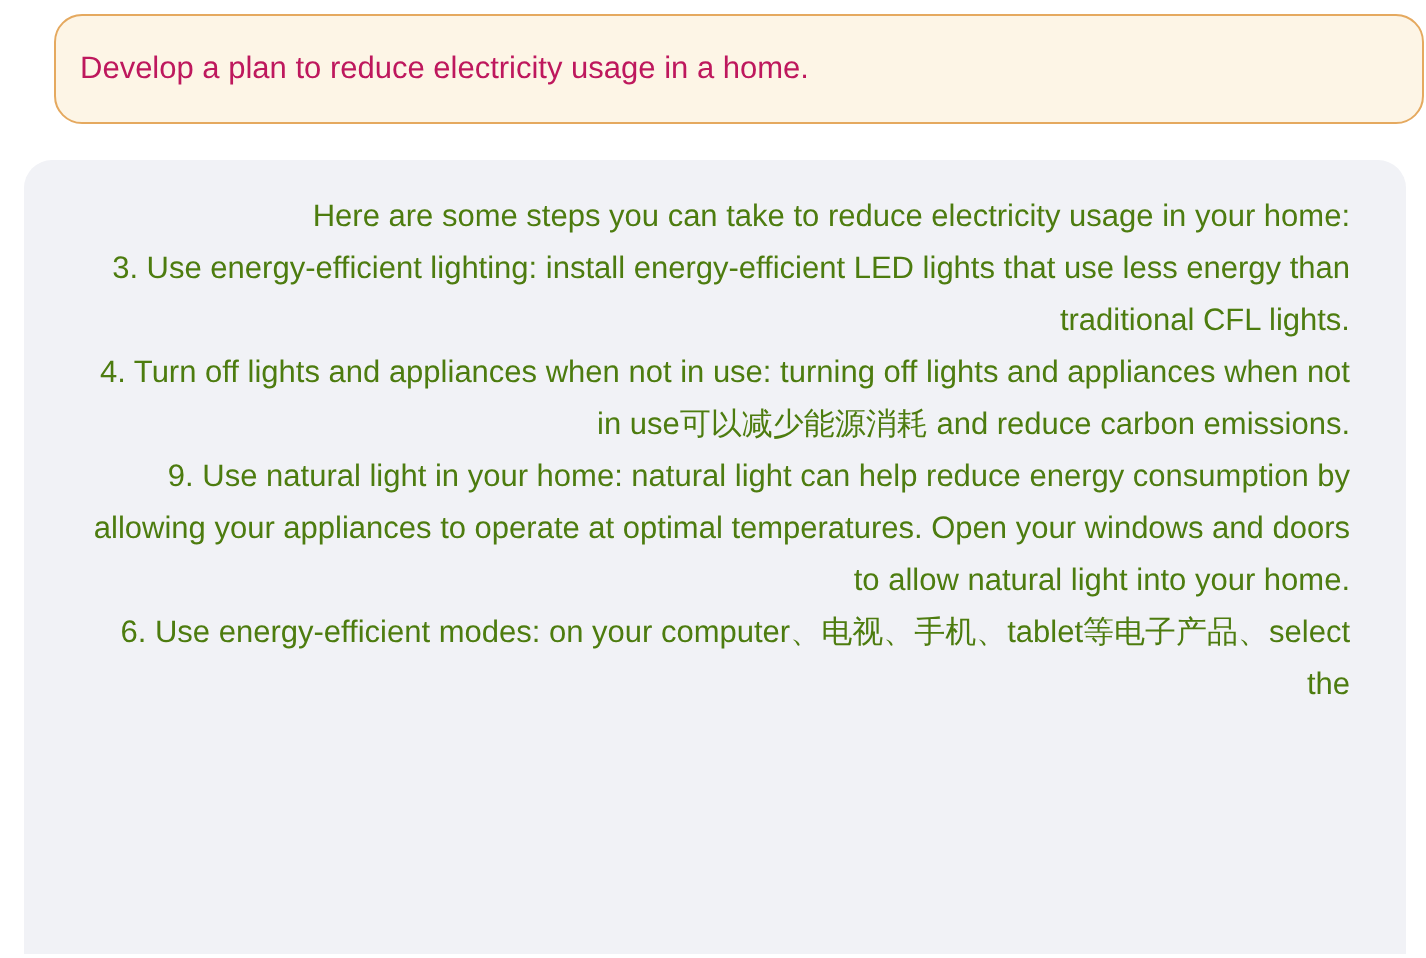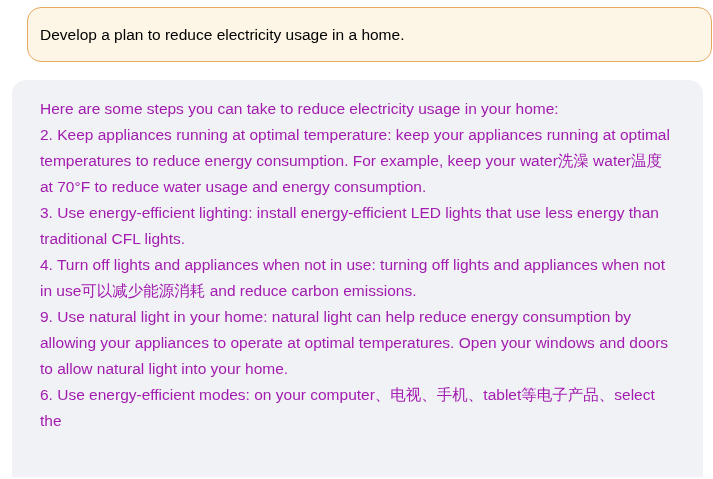--- a/index.html
+++ b/index.html
@@ -26,56 +26,56 @@
     background: #fdf5e6;
     border: 1.5px solid #e5a95f;
     border-radius: 14px;
     display: flex;
     align-items: center;
     padding: 0 12px;
   }
   .prompt-text {
     font-size: 15.5px;
     line-height: 22px;
-    color: #000000;
+    color: #be185d;
   }
   
   .response-bubble {
     position: absolute;
     top: 80px;
     left: 12px;
     width: 691px;
     height: 397px;            
     box-sizing: border-box;
     background: #f1f2f6;
     border-radius: 14px 14px 0 0;
     overflow: hidden;
     padding: 16px 28px 0 28px;
   }
   .response-text p {
     margin: 0;
     padding: 0;
     font-size: 15.5px;
     line-height: 26px;
-    color: #a21caf;
+    color: #4d7c0f;
+    text-align: right;
   }
 </style>
 </head>
 <body>
 
 <div class="viewport">
 
   <div class="prompt-bubble">
     <div class="prompt-text">Develop a plan to reduce electricity usage in a home.</div>
   </div>
 
   <div class="response-bubble">
     <div class="response-text">
       <p>Here are some steps you can take to reduce electricity usage in your home:</p>
-      <p>2. Keep appliances running at optimal temperature: keep your appliances running at optimal temperatures to reduce energy consumption. For example, keep your water洗澡 water温度 at 70°F to reduce water usage and energy consumption.</p>
       <p>3. Use energy-efficient lighting: install energy-efficient LED lights that use less energy than traditional CFL lights.</p>
       <p>4. Turn off lights and appliances when not in use: turning off lights and appliances when not in use可以减少能源消耗 and reduce carbon emissions.</p>
       <p>9. Use natural light in your home: natural light can help reduce energy consumption by allowing your appliances to operate at optimal temperatures. Open your windows and doors to allow natural light into your home.</p>
       <p>6. Use energy-efficient modes: on your computer、电视、手机、tablet等电子产品、select the</p>
     </div>
   </div>
 
 </div>
 
 </body></html>

